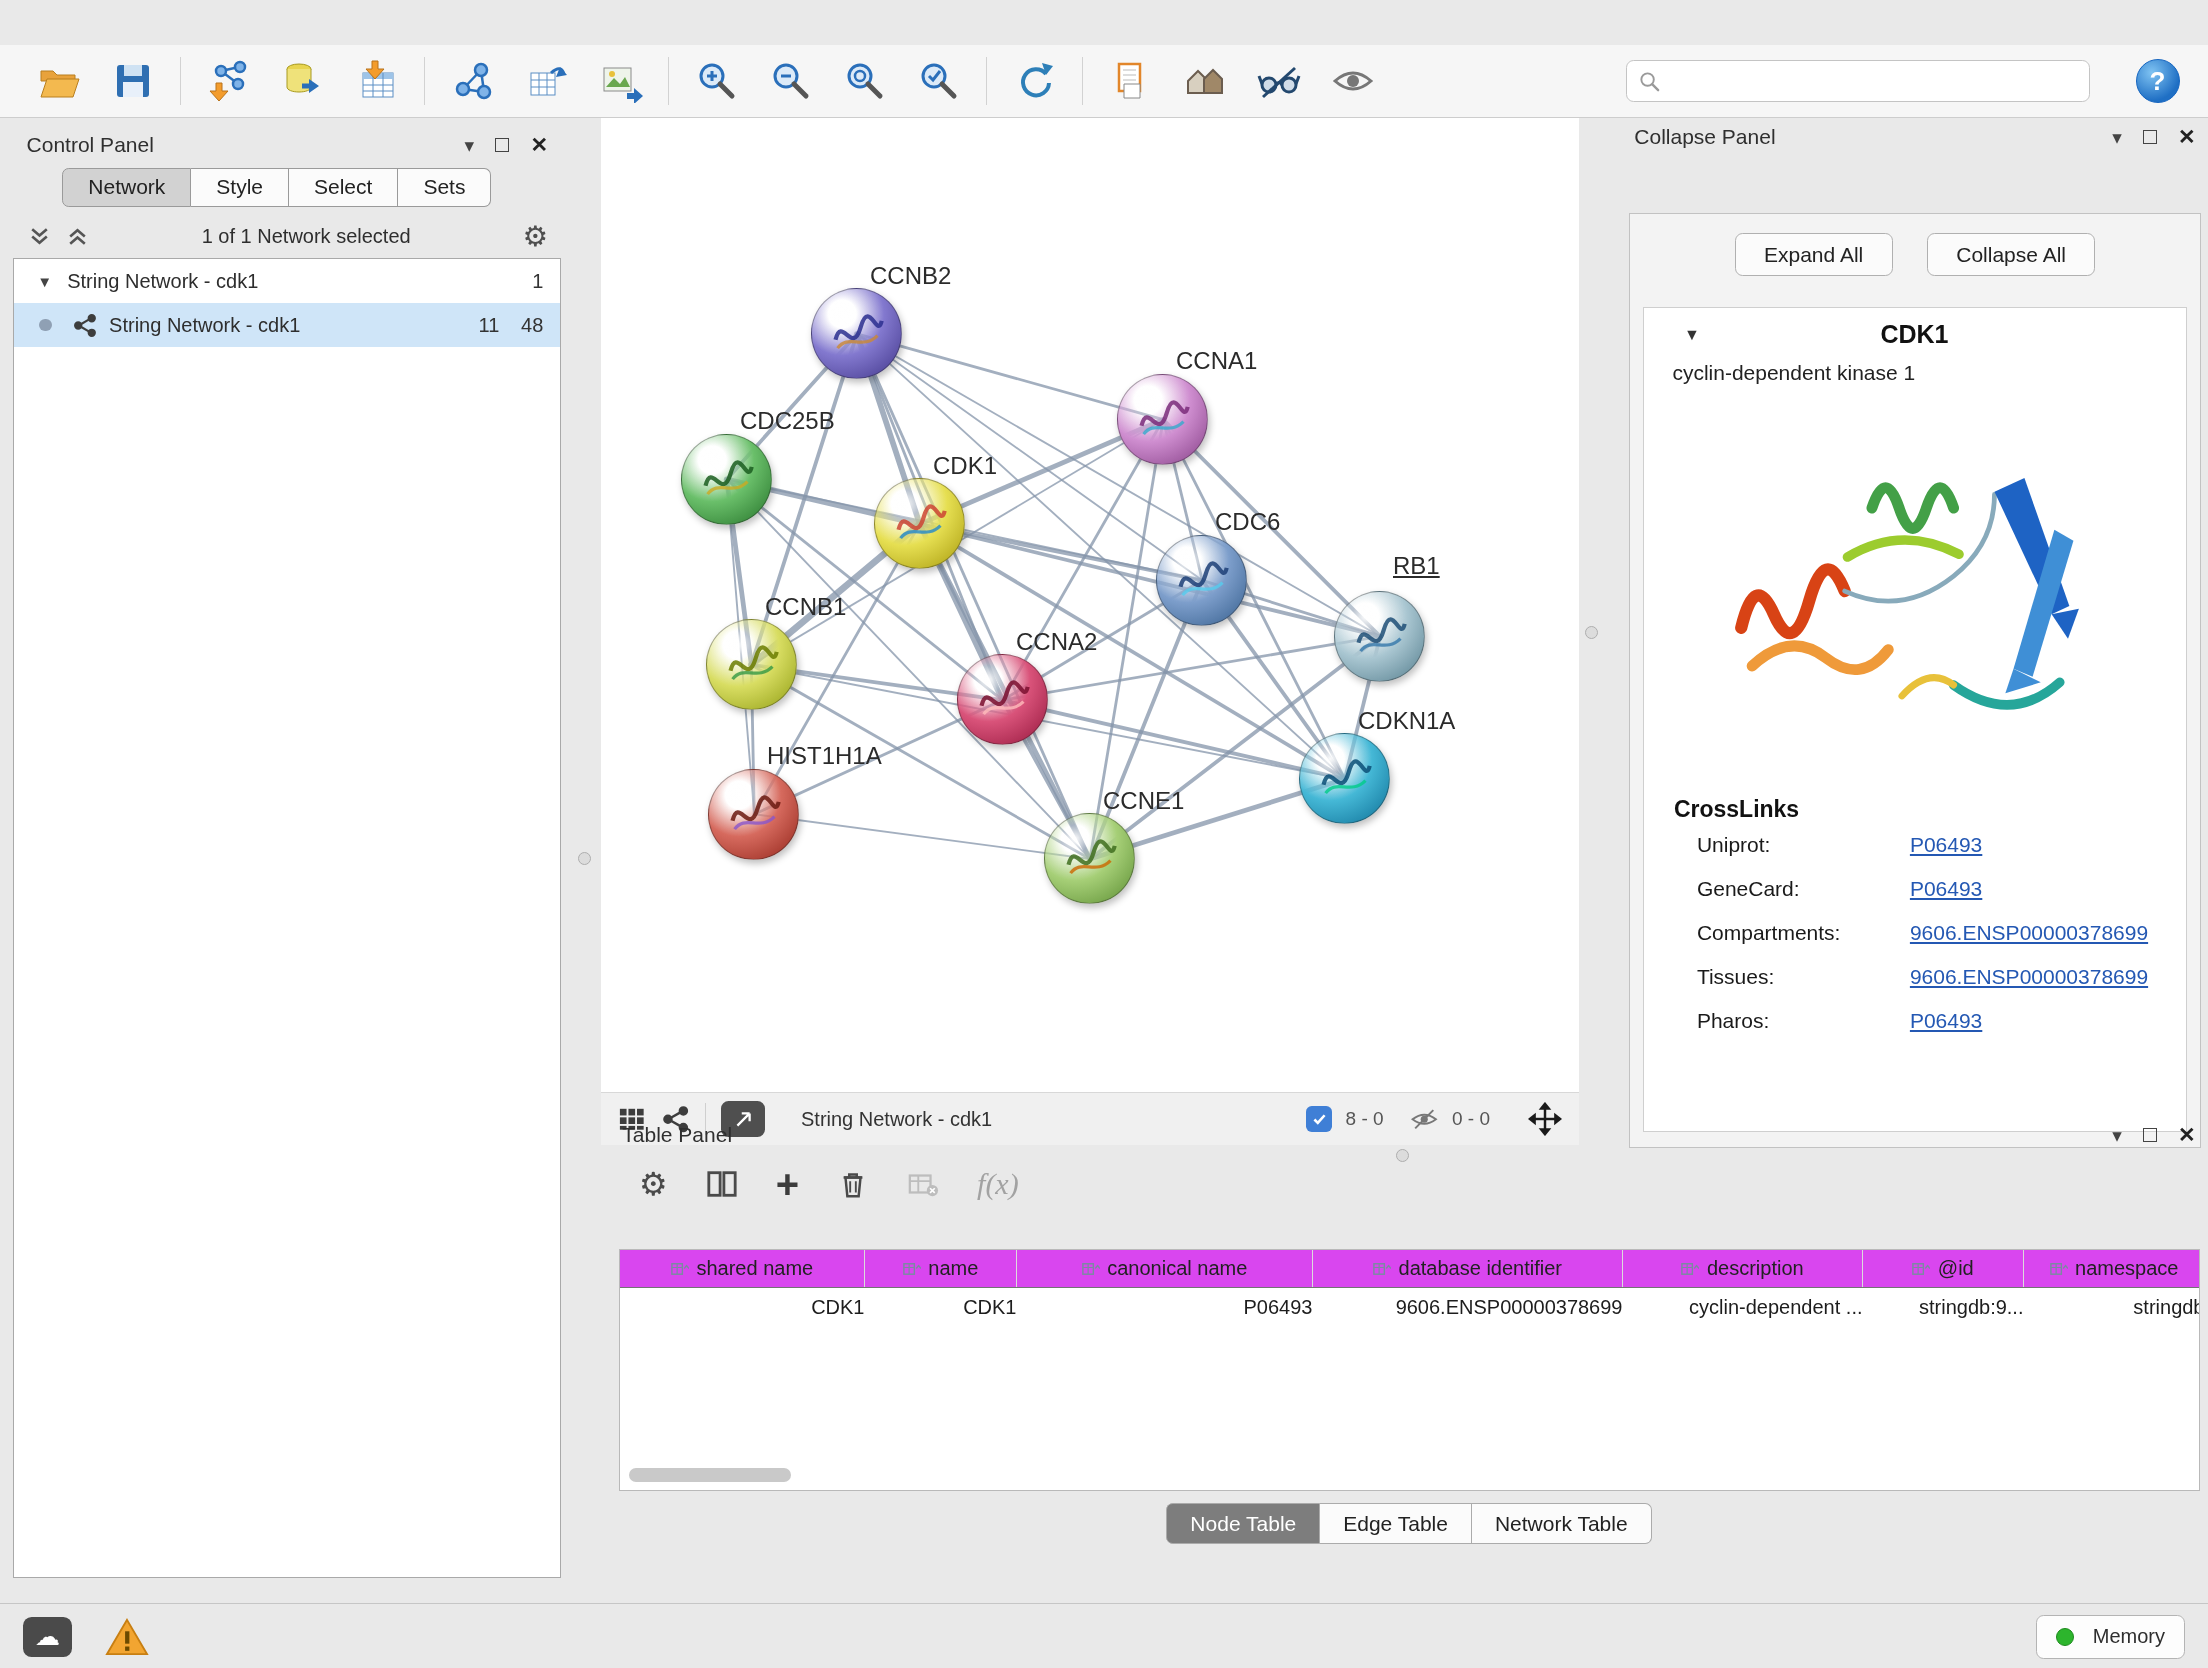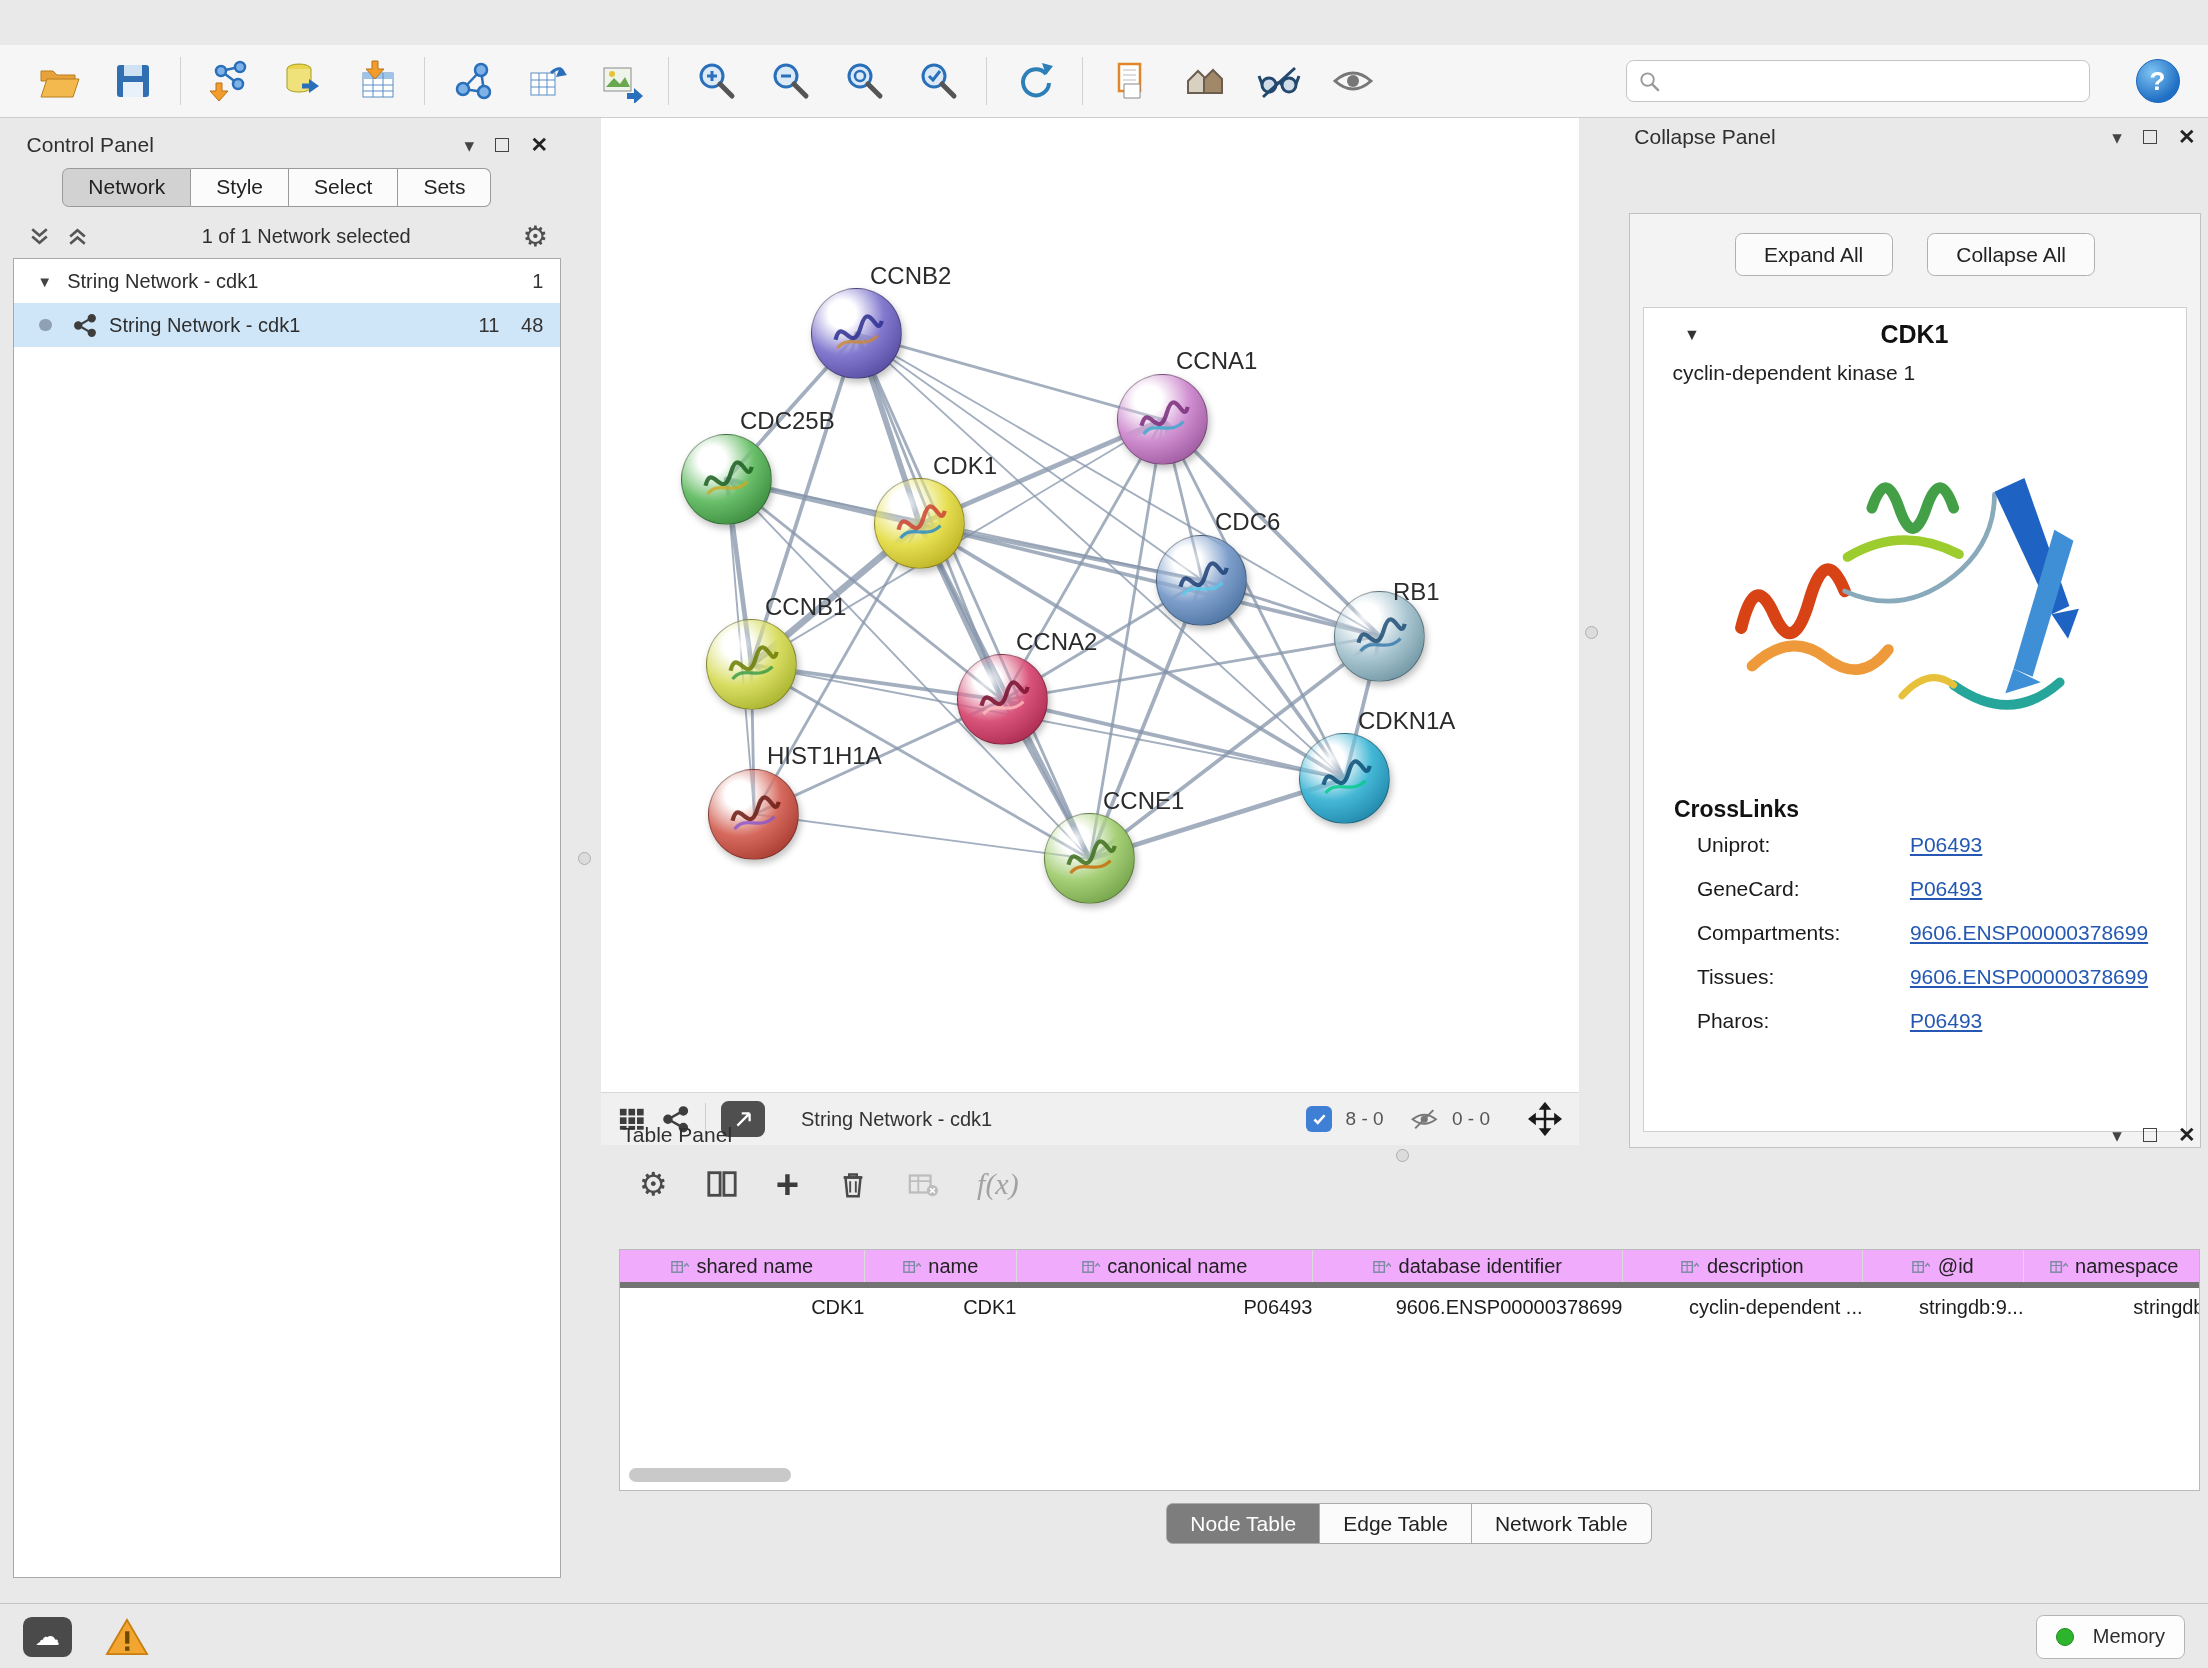--- a/index.html
+++ b/index.html
@@ -108,21 +108,21 @@
 
   
   .table-panel { position:absolute; left:609px; top:1116px; width:1600px; height:430px;text-align:right; }
   .tp-toolbar { display:flex; align-items:center; gap:38px; padding-left:30px; height:59px; }
   .tp-ic { width:32px; height:32px; cursor:pointer; }
   .tp-gear { font-family:"DejaVu Sans", sans-serif; font-size:32px; color:#4a4a4a; cursor:pointer; line-height:1; }
   .tp-plus { font-size:40px; font-weight:bold; color:#3c3c3c; cursor:pointer; line-height:1; }
   .tp-fx { font-family:"Liberation Serif", serif; font-style:italic; font-size:30px; color:#a2a2a2; }
   .tp-table { position:absolute; left:9.5px; right:9.5px; top:133px; height:242px; background:#fff;
     border:1px solid #b9b9b9; overflow:hidden; }
-  .tp-header-row { display:flex; height:38px; background:#f0abfc; border-bottom:6px solid #737373; }
+  .tp-header-row { display:flex; height:38px; background:#d946ef; border-bottom:1px solid #737373; }
   .tp-th { display:flex; align-items:center; justify-content:center; gap:7.6px; font-size:20px;
     color:#222; border-right:1px solid #dcdcdc; overflow:hidden; white-space:nowrap; cursor:pointer; flex:0 0 auto; }
   .sort-ic { width:19px; height:19px; flex:0 0 auto; }
   .tp-tr { display:flex; height:38px; align-items:center; }
   .tp-td { padding-left:13.3px; font-size:20px; color:#1d1d1d; overflow:hidden; white-space:nowrap; flex:0 0 auto; }
   .tp-scrollbar { position:absolute; left:9.5px; bottom:7.6px; width:162px; height:14.3px;
     background:#c9c9c9; border-radius:7.6px; cursor:pointer; }
   .tp-tabs { position:absolute; left:0; right:0; bottom:1.9px; display:flex; justify-content:center; }
   .tp-tab { padding:7.6px 23px; font-size:21px; border:1px solid #ababab; border-left:none;
     background:#fbfbfb; cursor:pointer; color:#222; }
@@ -434,21 +434,21 @@
             <path d="M12 44 C22 30 36 46 50 32" fill="none" stroke="#55ccee" stroke-width="3" opacity=".8"></path>
           </svg>
         </div>
         <div class="net-label" style="left: 614px; top: 390px;">CDC6</div>
         <div class="net-node" style="left: 733px; top: 473px; background: radial-gradient(circle at 34% 28%, rgba(255, 255, 255, 0.95) 0%, rgba(255, 255, 255, 0.25) 16%, rgb(169, 198, 209) 48%, rgb(95, 135, 150) 92%);">
           <svg viewBox="0 0 60 60">
             <path d="M10 36 C16 12 26 52 34 24 S50 36 54 18" fill="none" stroke="#1f4f77" stroke-width="4" opacity=".85"></path>
             <path d="M12 44 C22 30 36 46 50 32" fill="none" stroke="#3377aa" stroke-width="3" opacity=".8"></path>
           </svg>
         </div>
-        <div class="net-label" style="left: 792px; top: 460px;">RB1</div>
+        <div class="net-label" style="left: 792px; top: 434px; text-decoration: underline;">RB1</div>
         <div class="net-node" style="left: 105px; top: 501px; background: radial-gradient(circle at 34% 28%, rgba(255, 255, 255, 0.95) 0%, rgba(255, 255, 255, 0.25) 16%, rgb(216, 221, 98) 48%, rgb(154, 166, 30) 92%);">
           <svg viewBox="0 0 60 60">
             <path d="M10 36 C16 12 26 52 34 24 S50 36 54 18" fill="none" stroke="#6b7d00" stroke-width="4" opacity=".85"></path>
             <path d="M12 44 C22 30 36 46 50 32" fill="none" stroke="#339944" stroke-width="3" opacity=".8"></path>
           </svg>
         </div>
         <div class="net-label" style="left: 164px; top: 475px;">CCNB1</div>
         <div class="net-node" style="left: 356px; top: 536px; background: radial-gradient(circle at 34% 28%, rgba(255, 255, 255, 0.95) 0%, rgba(255, 255, 255, 0.25) 16%, rgb(217, 83, 122) 48%, rgb(158, 31, 69) 92%);">
           <svg viewBox="0 0 60 60">
             <path d="M10 36 C16 12 26 52 34 24 S50 36 54 18" fill="none" stroke="#7a0f2f" stroke-width="4" opacity=".85"></path>

